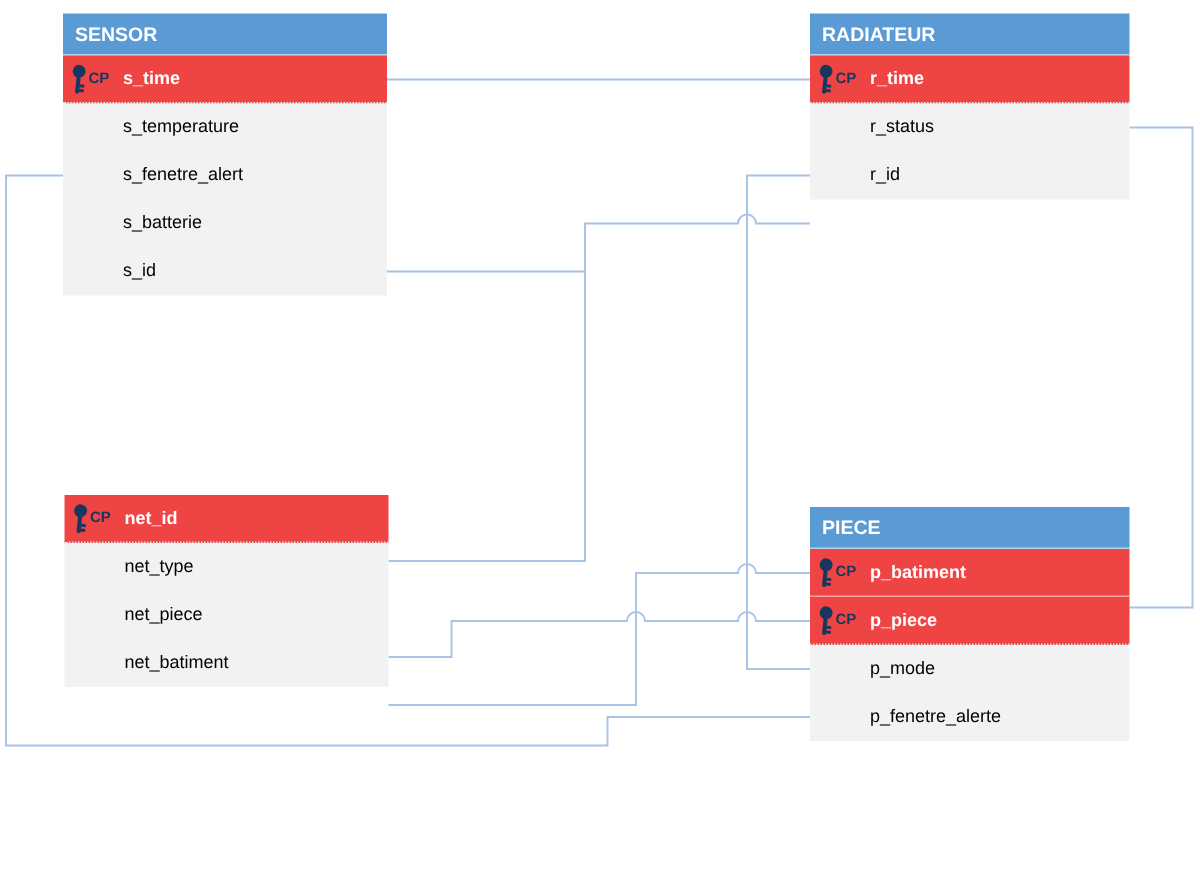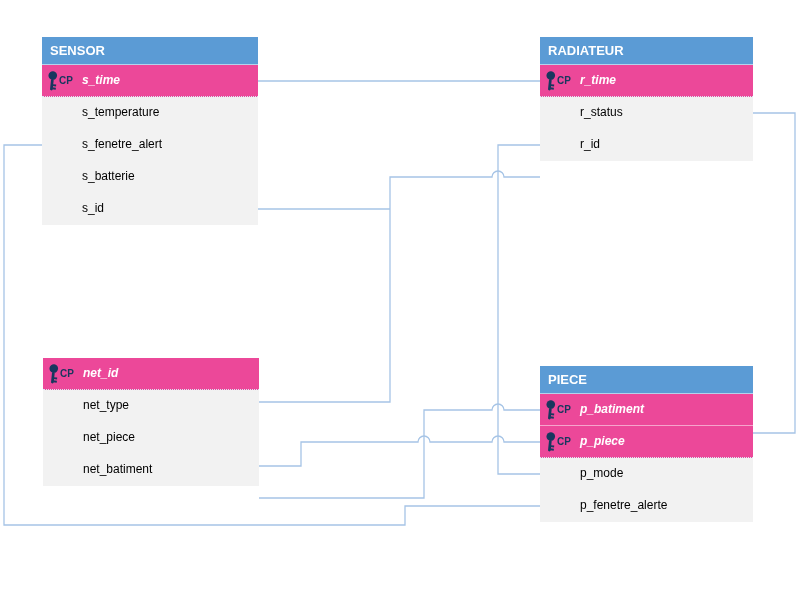--- a/index.html
+++ b/index.html
@@ -1,35 +1,35 @@
 <!DOCTYPE html>
 <html><head>
 <meta charset="utf-8">
 <style>
   html,body{margin:0;padding:0;background:#ffffff;}
   .frame{
     position:relative;width:800px;height:533px;background:#ffffff;
-    font-family:"Liberation Sans",sans-serif;overflow:hidden;margin-top:28px;
+    font-family:"Liberation Sans",sans-serif;overflow:hidden;
   }
   svg.connectors{position:absolute;left:0;top:0;width:800px;height:593px;}
   svg.connectors path{fill:none;stroke:#a6c4e6;stroke-width:1.3;}
 
   .table{position:absolute;font-size:12px;}
   .thead{
     height:28px;line-height:27px;box-sizing:border-box;
     background:#5b9bd5;color:#ffffff;font-size:13px;font-weight:bold;
     padding-left:8px;border-bottom:1px solid rgba(255,255,255,0.55);
   }
   .row{height:32px;line-height:31px;position:relative;box-sizing:border-box;}
   .row.plain{background:#f2f2f2;}
-  .row.key{background:#ec4899;}
+  .row.key{background:#ef4444;}
   .fname{
     position:absolute;left:40px;top:0;color:#000000;white-space:nowrap;
   }
-  .row.key .fname{color:#ffffff;font-weight:bold;font-style:italic;}
+  .row.key .fname{color:#ffffff;font-weight:bold;}
   .keyicon{position:absolute;left:5px;top:6px;}
   .cp{
     position:absolute;left:17px;top:0;font-size:10px;line-height:31px;
     color:#17375e;font-weight:bold;
   }
   .kfirst{border-bottom:1px solid rgba(255,255,255,0.5);}
   .klast{border-bottom:1px dotted #dbe9f6;}
 
   .banner{
     position:absolute;left:3px;top:538px;width:794px;height:47px;

